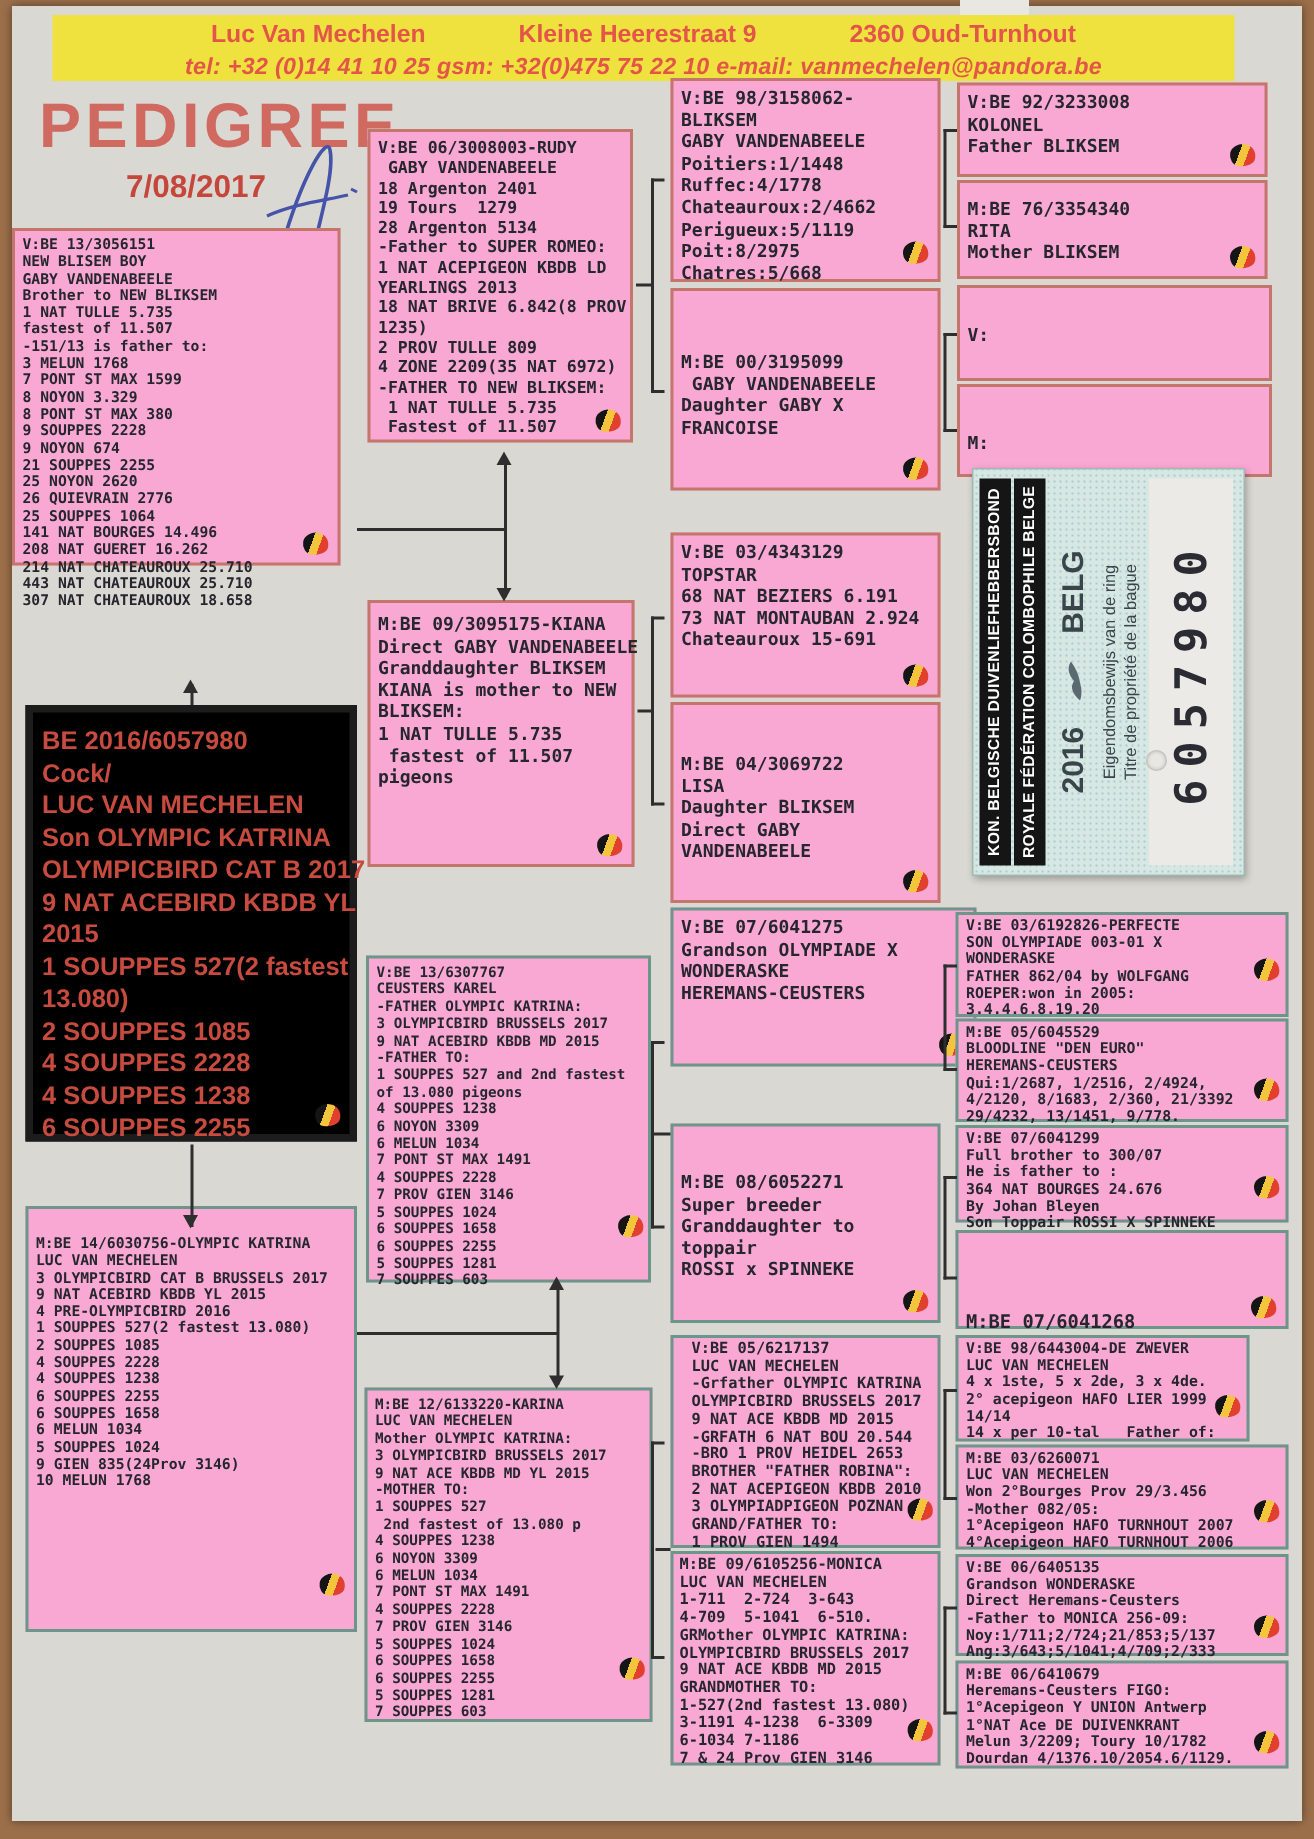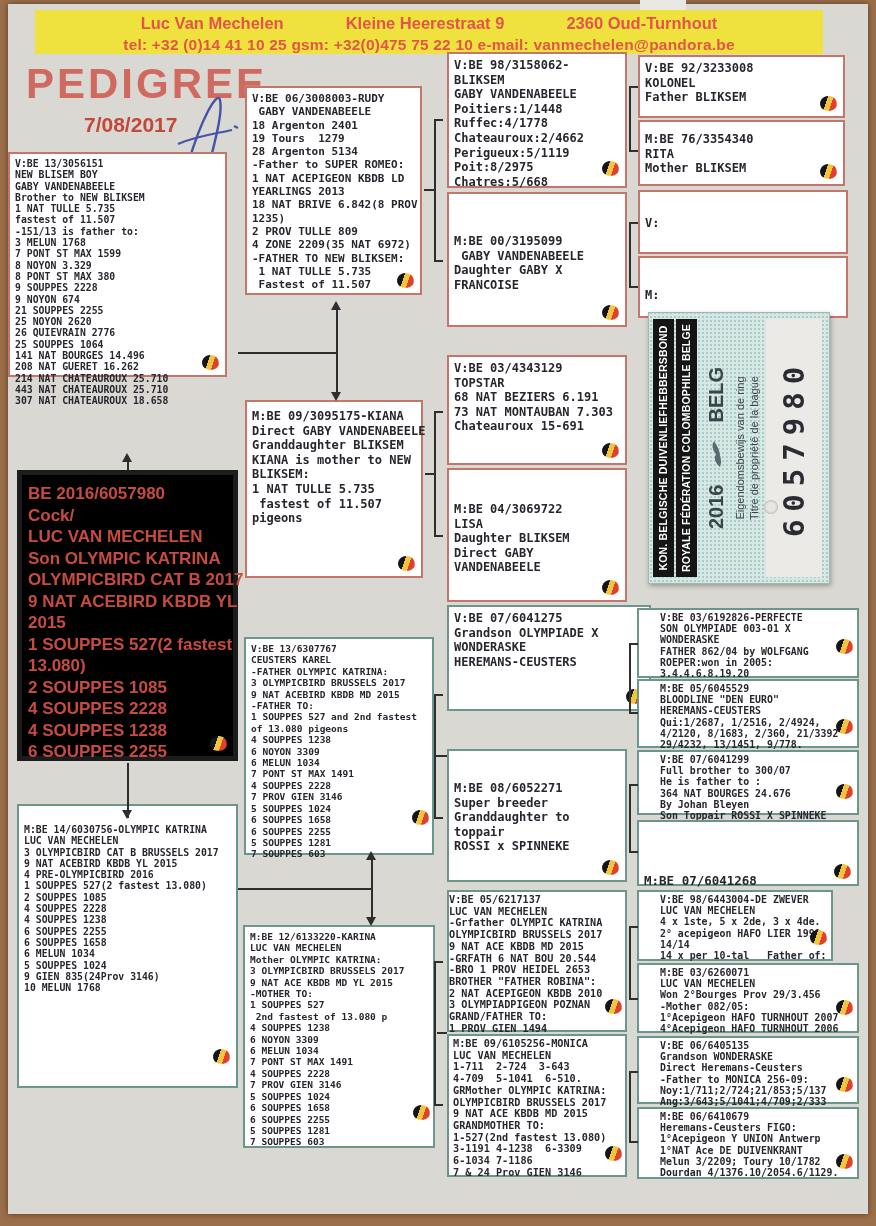--- a/index.html
+++ b/index.html
@@ -12,41 +12,41 @@
     position:absolute;left:8px;top:4px;width:860px;height:1210px;
     background:#dad8d3;box-shadow:0 0 6px rgba(0,0,0,.45);
   }
   #toptab{position:absolute;left:640px;top:0;width:46px;height:16px;background:#e9e7e2;}
   
   #banner{
     position:absolute;left:35px;top:10px;width:788px;height:44px;background:#f0e23e;
     color:#e25548;font-weight:bold;text-align:center;
   }
   #banner .l1{display:flex;justify-content:center;gap:62px;font-size:16.5px;padding-top:4px;}
-  #banner .l2{font-size:15.5px;padding-top:3px;letter-spacing:.2px;}
+  #banner .l2{font-size:15.5px;padding-top:3px;letter-spacing:.2px;font-style:italic;}
   #pedigree-title{
     position:absolute;left:26px;top:60px;width:215px;
     font-size:42px;font-weight:bold;letter-spacing:3px;color:#d06a60;
   }
   #date{position:absolute;left:84px;top:113px;font-size:21px;font-weight:bold;color:#c5473b;}
   #signature{position:absolute;left:168px;top:86px;}
   
-  .pbox{position:absolute;border:2px solid #c4766c;background:#ffffff;box-sizing:border-box;}
+  .pbox{position:absolute;border:2px solid #c4766c;background:#f9a8d4;box-sizing:border-box;}
   .teal{border-color:#6d968b;}
   .subject-box{border:5px solid #1c1c1c;background:#000000;}
   .box-text{
     font-family:"DejaVu Sans Mono",monospace;font-weight:bold;color:#26262e;
     white-space:pre;padding:4px 5px;
   }
   .xs{font-size:9.8px;line-height:11.3px;}
   .xs2{font-size:9.5px;line-height:11.4px;}
   .sm{font-size:10.2px;line-height:11.7px;}
   .md{font-size:11px;line-height:13.3px;}
   .lg{font-size:12px;line-height:14.6px;}
-  .c4{font-size:9.9px;line-height:11.2px;padding:2px 21px;}
+  .c4{font-size:9.9px;line-height:11.2px;padding:2px 5px;}
   .femke-t{font-size:12.5px;line-height:17px;margin-top:36px;}
   .subject-t{
     font-family:"Liberation Sans",sans-serif;font-weight:600;color:#c84b40;
     font-size:17px;line-height:21.5px;white-space:pre;padding:8px 6px;
   }
   
   .flag{
     position:absolute;right:6px;bottom:5px;width:17px;height:15px;
     background:linear-gradient(100deg,#151515 36%,#f2c53d 36% 64%,#e2402e 64%);
     border-radius:55% 45% 60% 40% / 50% 55% 45% 50%;
@@ -260,21 +260,21 @@
  GABY VANDENABEELE
 Daughter GABY X
 FRANCOISE</div>
   <span class="flag"></span>
 </div>
 
 <div class="pbox" style="left:447px;top:355px;width:180px;height:110px">
   <div class="box-text lg">V:BE 03/4343129
 TOPSTAR
 68 NAT BEZIERS 6.191
-73 NAT MONTAUBAN 7.303
+73 NAT MONTAUBAN 2.924
 Chateauroux 15-691</div>
   <span class="flag"></span>
 </div>
 
 <div class="pbox" style="left:447px;top:468px;width:180px;height:134px">
   <div class="box-text lg" style="padding-top:32px">M:BE 04/3069722
 LISA
 Daughter BLIKSEM
 Direct GABY
 VANDENABEELE</div>
@@ -292,21 +292,21 @@
 <div class="pbox teal" style="left:447px;top:749px;width:180px;height:133px">
   <div class="box-text lg" style="padding-top:30px">M:BE 08/6052271
 Super breeder
 Granddaughter to
 toppair
 ROSSI x SPINNEKE</div>
   <span class="flag"></span>
 </div>
 
 <div class="pbox teal" style="left:447px;top:890px;width:180px;height:142px">
-  <div class="box-text sm" style="padding:2px 0">V:BE 05/6217137
+  <div class="box-text sm" style="padding:2px 12px">V:BE 05/6217137
 LUC VAN MECHELEN
 -Grfather OLYMPIC KATRINA
 OLYMPICBIRD BRUSSELS 2017
 9 NAT ACE KBDB MD 2015
 -GRFATH 6 NAT BOU 20.544
 -BRO 1 PROV HEIDEL 2653
 BROTHER "FATHER ROBINA":
 2 NAT ACEPIGEON KBDB 2010
 3 OLYMPIADPIGEON POZNAN
 GRAND/FATHER TO:

